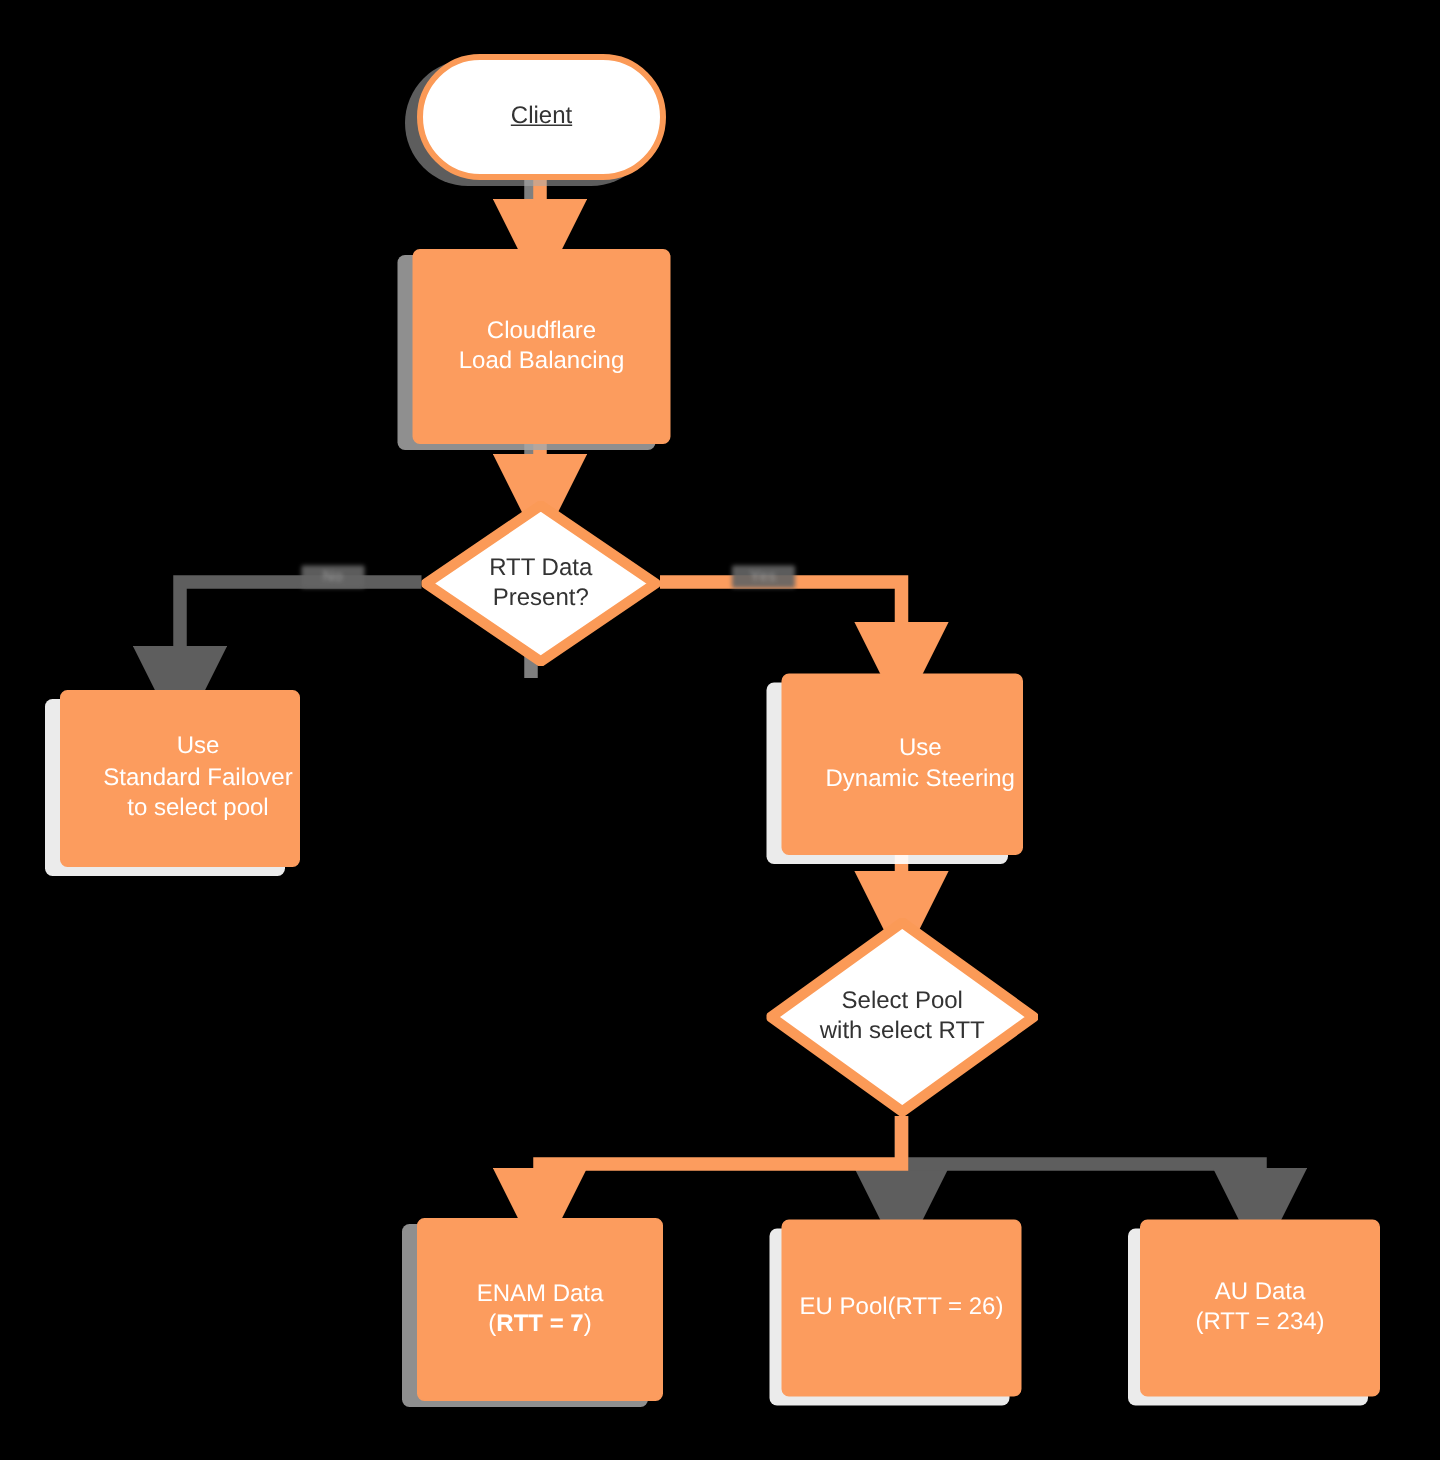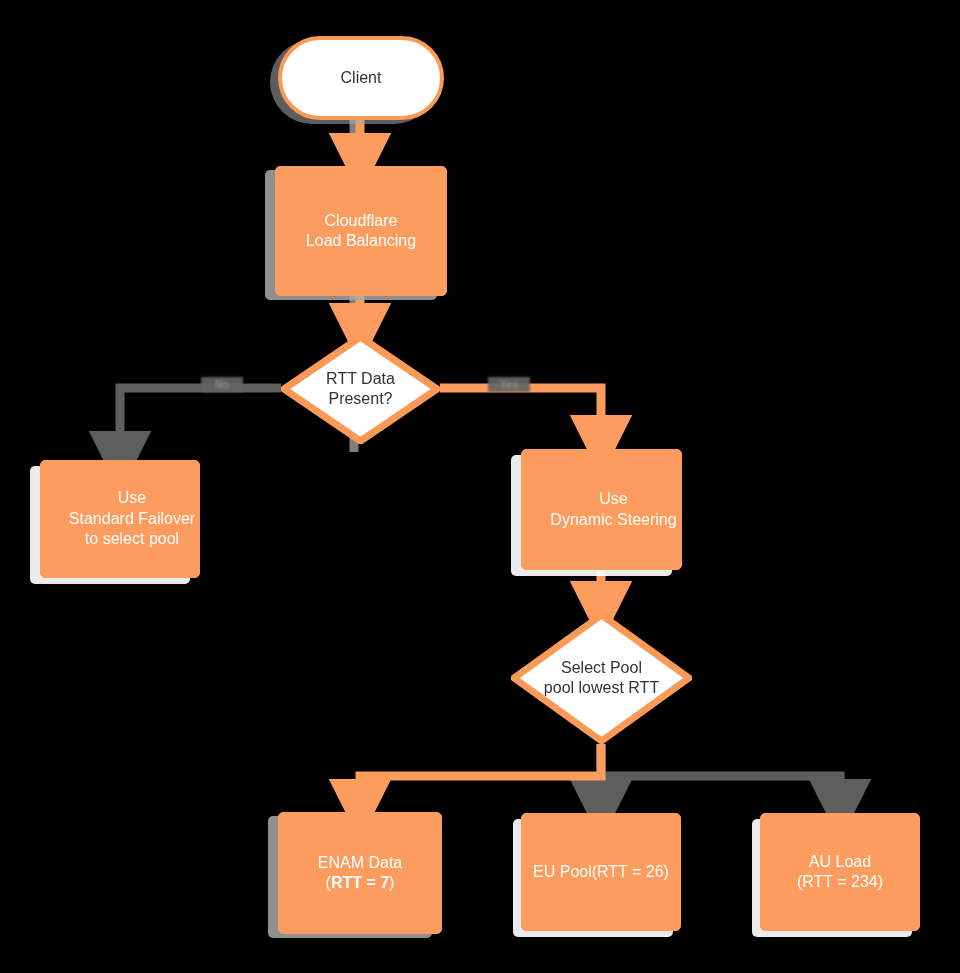--- a/index.html
+++ b/index.html
@@ -125,21 +125,21 @@
 
     <path d="M 360 296 L 360 334" stroke="#fc9c5e" stroke-width="9" fill="none" marker-end="url(#arrow-orange)"></path>
 
     <path d="M 440 388 L 601 388 L 601 446" stroke="#fc9c5e" stroke-width="9" fill="none" marker-end="url(#arrow-orange)"></path>
 
     <path d="M 601 570 L 601 612" stroke="#fc9c5e" stroke-width="9" fill="none" marker-end="url(#arrow-orange)"></path>
 
     <path d="M 601 744 L 601 776 L 360 776 L 360 810" stroke="#fc9c5e" stroke-width="9" fill="none" marker-end="url(#arrow-orange)"></path>
   </svg>
 
-  <div class="node n-stadium" style="left:278px; top:36px; width:166px; height:84px;">
+  <div class="node n-stadium" style="left:278px; top:36px; width:166px; height:84px;text-decoration:underline;">
     <span class="lbl">Client</span>
   </div>
 
   <div class="node n-diamond" style="left:281px; top:334px; width:159px; height:110px;">
     <svg class="dia-shape" viewBox="0 0 159 110" preserveAspectRatio="none">
       <polygon points="79.5,3 156,55 79.5,107 3,55" fill="#ffffff" stroke="#fb9a57" stroke-width="7" stroke-linejoin="round"></polygon>
     </svg>
     <span class="lbl dia-label">RTT Data
 Present?</span>
   </div>
@@ -158,37 +158,37 @@
   <div class="node n-process sh-white" style="left:521px; top:449px; width:161px; height:121px;">
     <span class="lbl">Use
 Dynamic Steering</span>
   </div>
 
   <div class="node n-diamond" style="left:511px; top:612px; width:181px; height:132px;">
     <svg class="dia-shape" viewBox="0 0 181 132" preserveAspectRatio="none">
       <polygon points="90.5,3 178,66 90.5,129 3,66" fill="#ffffff" stroke="#fb9a57" stroke-width="7" stroke-linejoin="round"></polygon>
     </svg>
     <span class="lbl dia-label">Select Pool
-pool lowest RTT</span>
+with select RTT</span>
   </div>
 
   <div class="node n-process sh-gray" style="left:278px; top:812px; width:164px; height:122px; flex-direction:column;">
     <span>ENAM Data</span>
     <span>
       <span>(</span><span class="b">RTT = 7</span><span>)</span>
     </span>
   </div>
 
   <div class="node n-process sh-white-sm" style="left:521px; top:813px; width:160px; height:118px; ">
     <span>EU Pool</span>
     <span>(RTT = 26)</span>
   </div>
 
   <div class="node n-process sh-white-sm" style="left:760px; top:813px; width:160px; height:118px; flex-direction:column;">
-    <span>AU Load</span>
+    <span>AU Data</span>
     <span>(RTT = 234)</span>
   </div>
 
   <div class="edge-label" style="left:201px; top:377px; width:32px;">No</div>
 
   <div class="edge-label" style="left:488px; top:377px; width:32px;">Yes</div>
 
 </div>
 
 </body></html>

